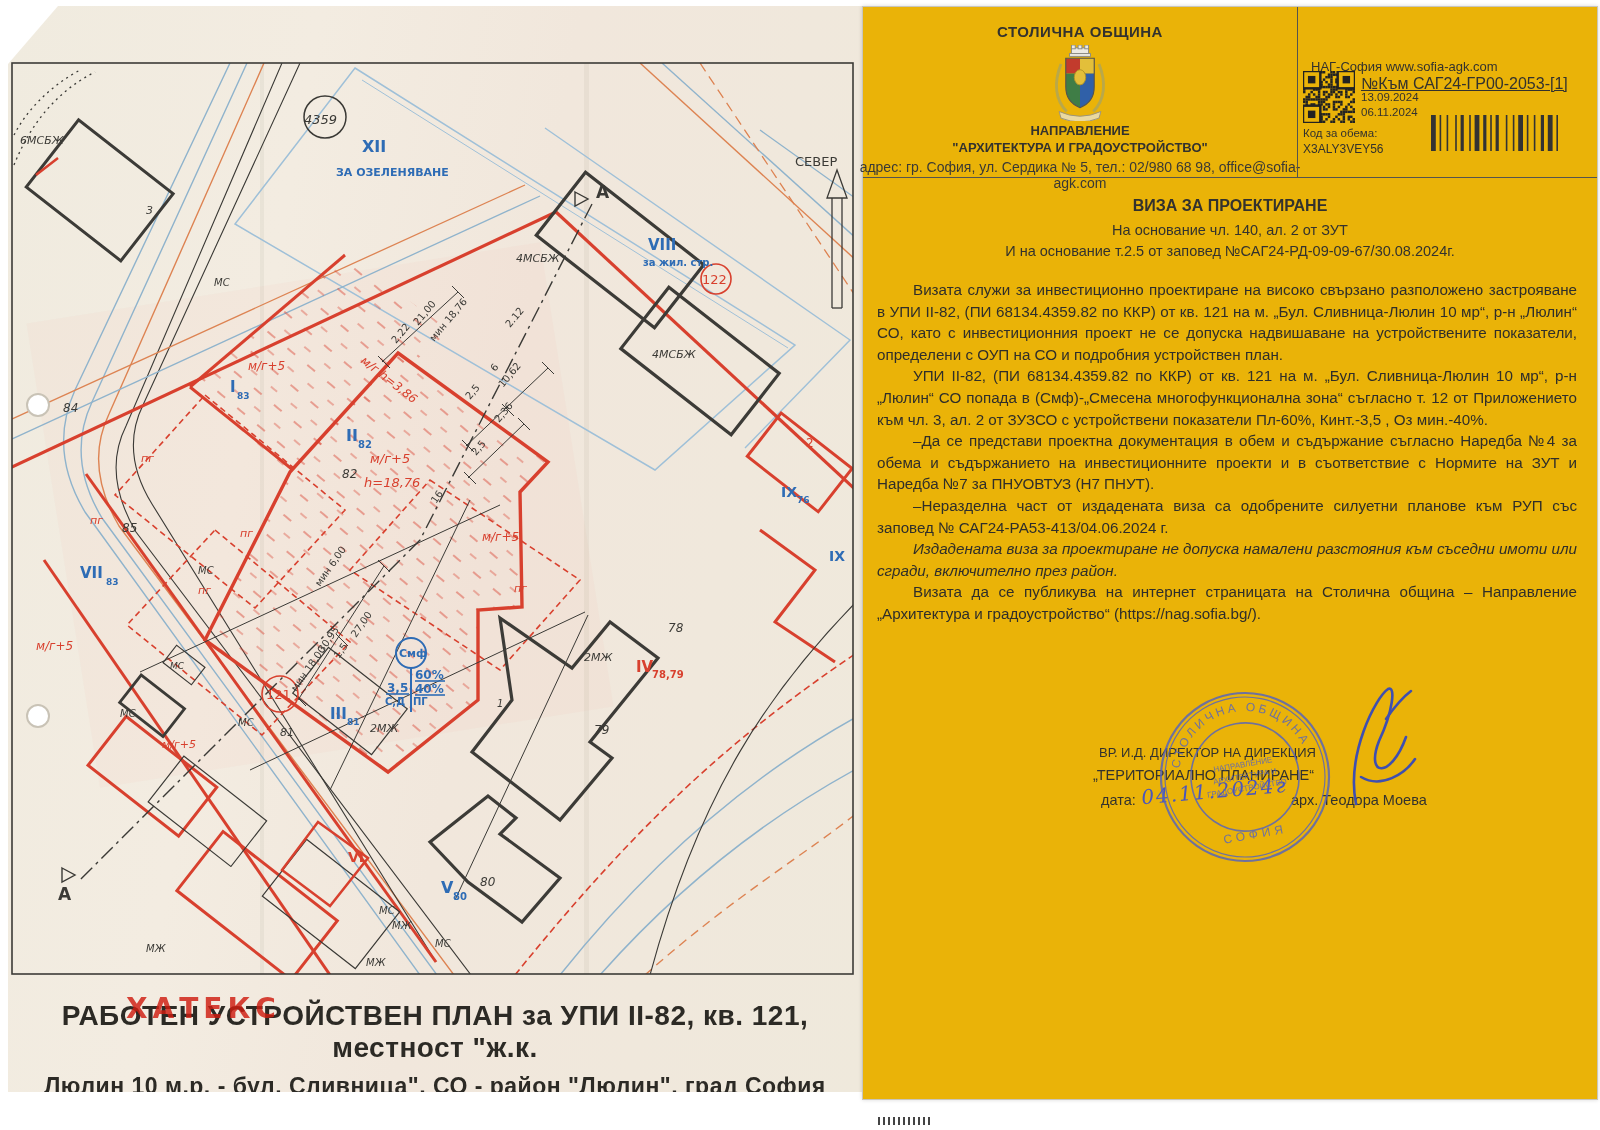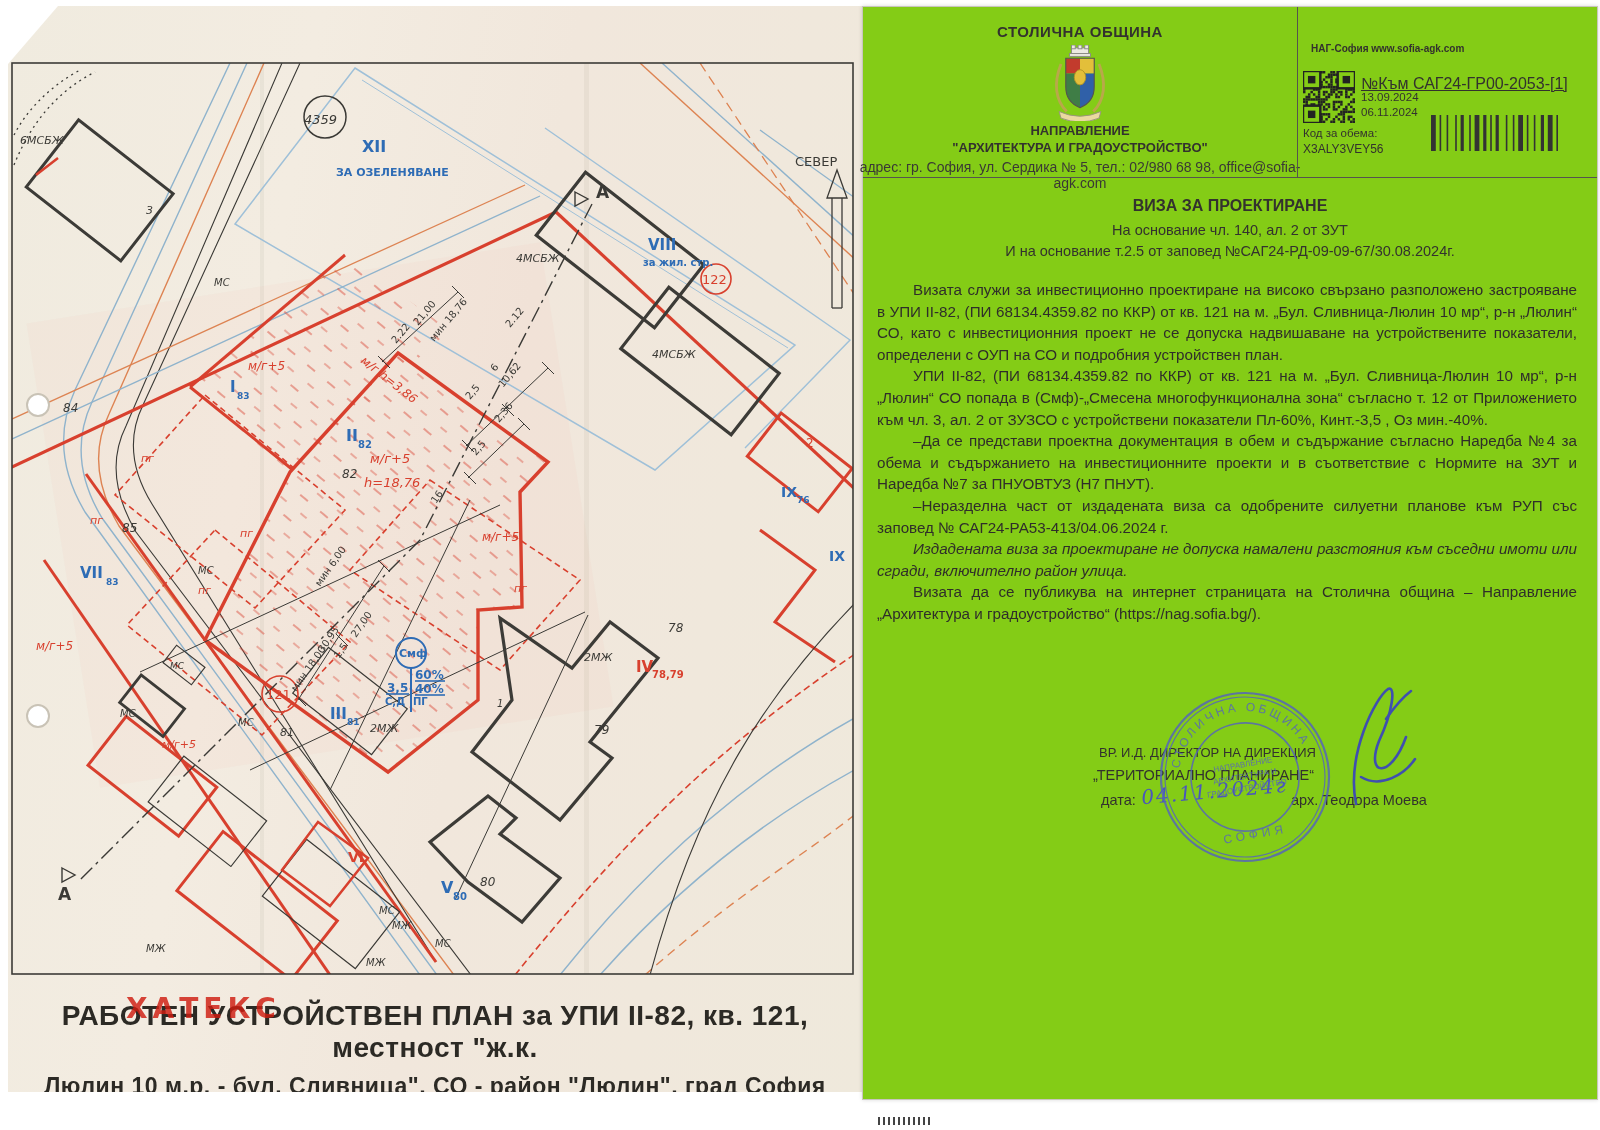--- a/index.html
+++ b/index.html
@@ -11,31 +11,31 @@
     clip-path:polygon(50px 0,100% 0,100% 100%,0 100%,0 58px);
     box-shadow:0 0 5px rgba(0,0,0,.25);}
   .map-sheet svg{position:absolute;left:0;top:0;}
   .map-title{position:absolute;left:0;top:972px;width:854px;text-align:center;color:#2c2a25;}
   .map-title .t1{font-size:28px;font-weight:bold;letter-spacing:.5px;margin-top:22px;}
   .map-title .t2{font-size:23px;font-weight:bold;letter-spacing:.5px;margin-top:9px;}
   .watermark{position:absolute;left:118px;top:986px;font-size:28px;font-weight:bold;
     letter-spacing:5px;color:rgba(206,28,16,.82);font-family:"DejaVu Sans",sans-serif;}
   
   .doc-sheet{position:absolute;left:862px;top:6px;width:734px;height:1092px;
-    background:#84cc16;border:1px solid #c9c6bd;box-shadow:0 0 4px rgba(0,0,0,.15);}
+    background:#eab308;border:1px solid #c9c6bd;box-shadow:0 0 4px rgba(0,0,0,.15);}
   .hdr{position:absolute;left:0;top:0;width:434px;height:170px;text-align:center;}
   .hdr .org{margin-top:16px;font-size:15px;font-weight:bold;color:#33322e;letter-spacing:.5px;}
   .hdr .crest{position:absolute;left:188px;top:38px;}
   .hdr .dep1{position:absolute;left:0;top:116px;width:434px;font-size:13px;font-weight:bold;color:#33322e;}
   .hdr .dep2{position:absolute;left:0;top:133px;width:434px;font-size:13px;font-weight:bold;color:#33322e;}
   .hdr .addr{position:absolute;left:-20px;top:152px;width:474px;font-size:14px;color:#3a3935;}
   .hline{position:absolute;left:0;top:170px;width:734px;height:0;border-top:1.5px solid #55544e;}
   .vline{position:absolute;left:434px;top:0;width:0;height:170px;border-left:1.5px solid #55544e;}
   .nag{position:absolute;left:436px;top:0;width:296px;height:170px;color:#33322e;}
-  .nag .line1{position:absolute;left:12px;top:36px;font-size:10px;font-weight:bold;}
+  .nag .line1{position:absolute;left:12px;top:52px;font-size:13px;font-weight:normal;}
   .nag .ref{position:absolute;left:62px;top:68px;font-size:16px;text-decoration:underline;}
   .nag .d1{position:absolute;left:62px;top:84px;font-size:11.5px;}
   .nag .d2{position:absolute;left:62px;top:99px;font-size:11.5px;}
   .nag .acc{position:absolute;left:4px;top:120px;font-size:11.5px;}
   .nag .code{position:absolute;left:4px;top:135px;font-size:12px;}
   .nag .qr{position:absolute;left:4px;top:64px;}
   .nag .bars{position:absolute;left:132px;top:108px;}
   .visa-title{position:absolute;left:0;top:190px;width:734px;text-align:center;
     font-size:16px;font-weight:bold;color:#33322e;}
   .legal1{position:absolute;left:0;top:215px;width:734px;text-align:center;font-size:14.5px;color:#33322e;}
@@ -505,21 +505,21 @@
 
     <div class="visa-title">ВИЗА ЗА ПРОЕКТИРАНЕ</div>
     <div class="legal1">На  основание чл. 140, ал. 2 от ЗУТ</div>
     <div class="legal2">И на основание т.2.5 от заповед №САГ24-РД-09-09-67/30.08.2024г.</div>
 
     <div class="paras" id="paragraphs">
         <p>Визата служи за инвестиционно проектиране на високо свързано разположено застрояване в УПИ II-82, (ПИ 68134.4359.82 по ККР) от кв. 121 на м. „Бул. Сливница-Люлин 10 мр“,  р-н „Люлин“ СО, като с инвестиционния проект не се допуска надвишаване на устройствените показатели, определени с ОУП на СО и подробния устройствен план.</p>
         <p>УПИ II-82, (ПИ 68134.4359.82 по ККР) от кв. 121 на м. „Бул. Сливница-Люлин 10 мр“,  р-н „Люлин“ СО попада в (Смф)-„Смесена многофункционална зона“ съгласно т. 12 от Приложението към чл. 3, ал. 2 от ЗУЗСО с устройствени показатели Пл-60%, Кинт.-3,5 , Оз мин.-40%.</p>
         <p>–Да се представи проектна документация в обем и съдържание съгласно Наредба №4 за обема и съдържанието на инвестиционните проекти и в съответствие с Нормите на ЗУТ и Наредба №7 за ПНУОВТУЗ (Н7 ПНУТ).</p>
         <p>–Неразделна част от издадената виза са одобрените силуетни планове към РУП със заповед № САГ24-РА53-413/04.06.2024 г.</p>
-        <p class="it">Издадената виза за проектиране не допуска намалени разстояния към съседни имоти или сгради, включително район улица.</p>
+        <p class="it">Издадената виза за проектиране не допуска намалени разстояния към съседни имоти или сгради, включително през район.</p>
         <p>Визата да се публикува на интернет страницата на Столична община – Направление „Архитектура и градоустройство“ (https://nag.sofia.bg/).</p>
       </div>
 
     <div class="sig1">ВР. И.Д. ДИРЕКТОР НА ДИРЕКЦИЯ</div>
     <div class="sig2">„ТЕРИТОРИАЛНО ПЛАНИРАНЕ“</div>
     <div class="sig3">дата:</div>
     <div class="sig-hand">04.11.2024г</div>
     <div class="sig-name">арх. Теодора Моева</div>
 
     <svg class="stamp" width="180" height="180" viewBox="0 0 180 180">

